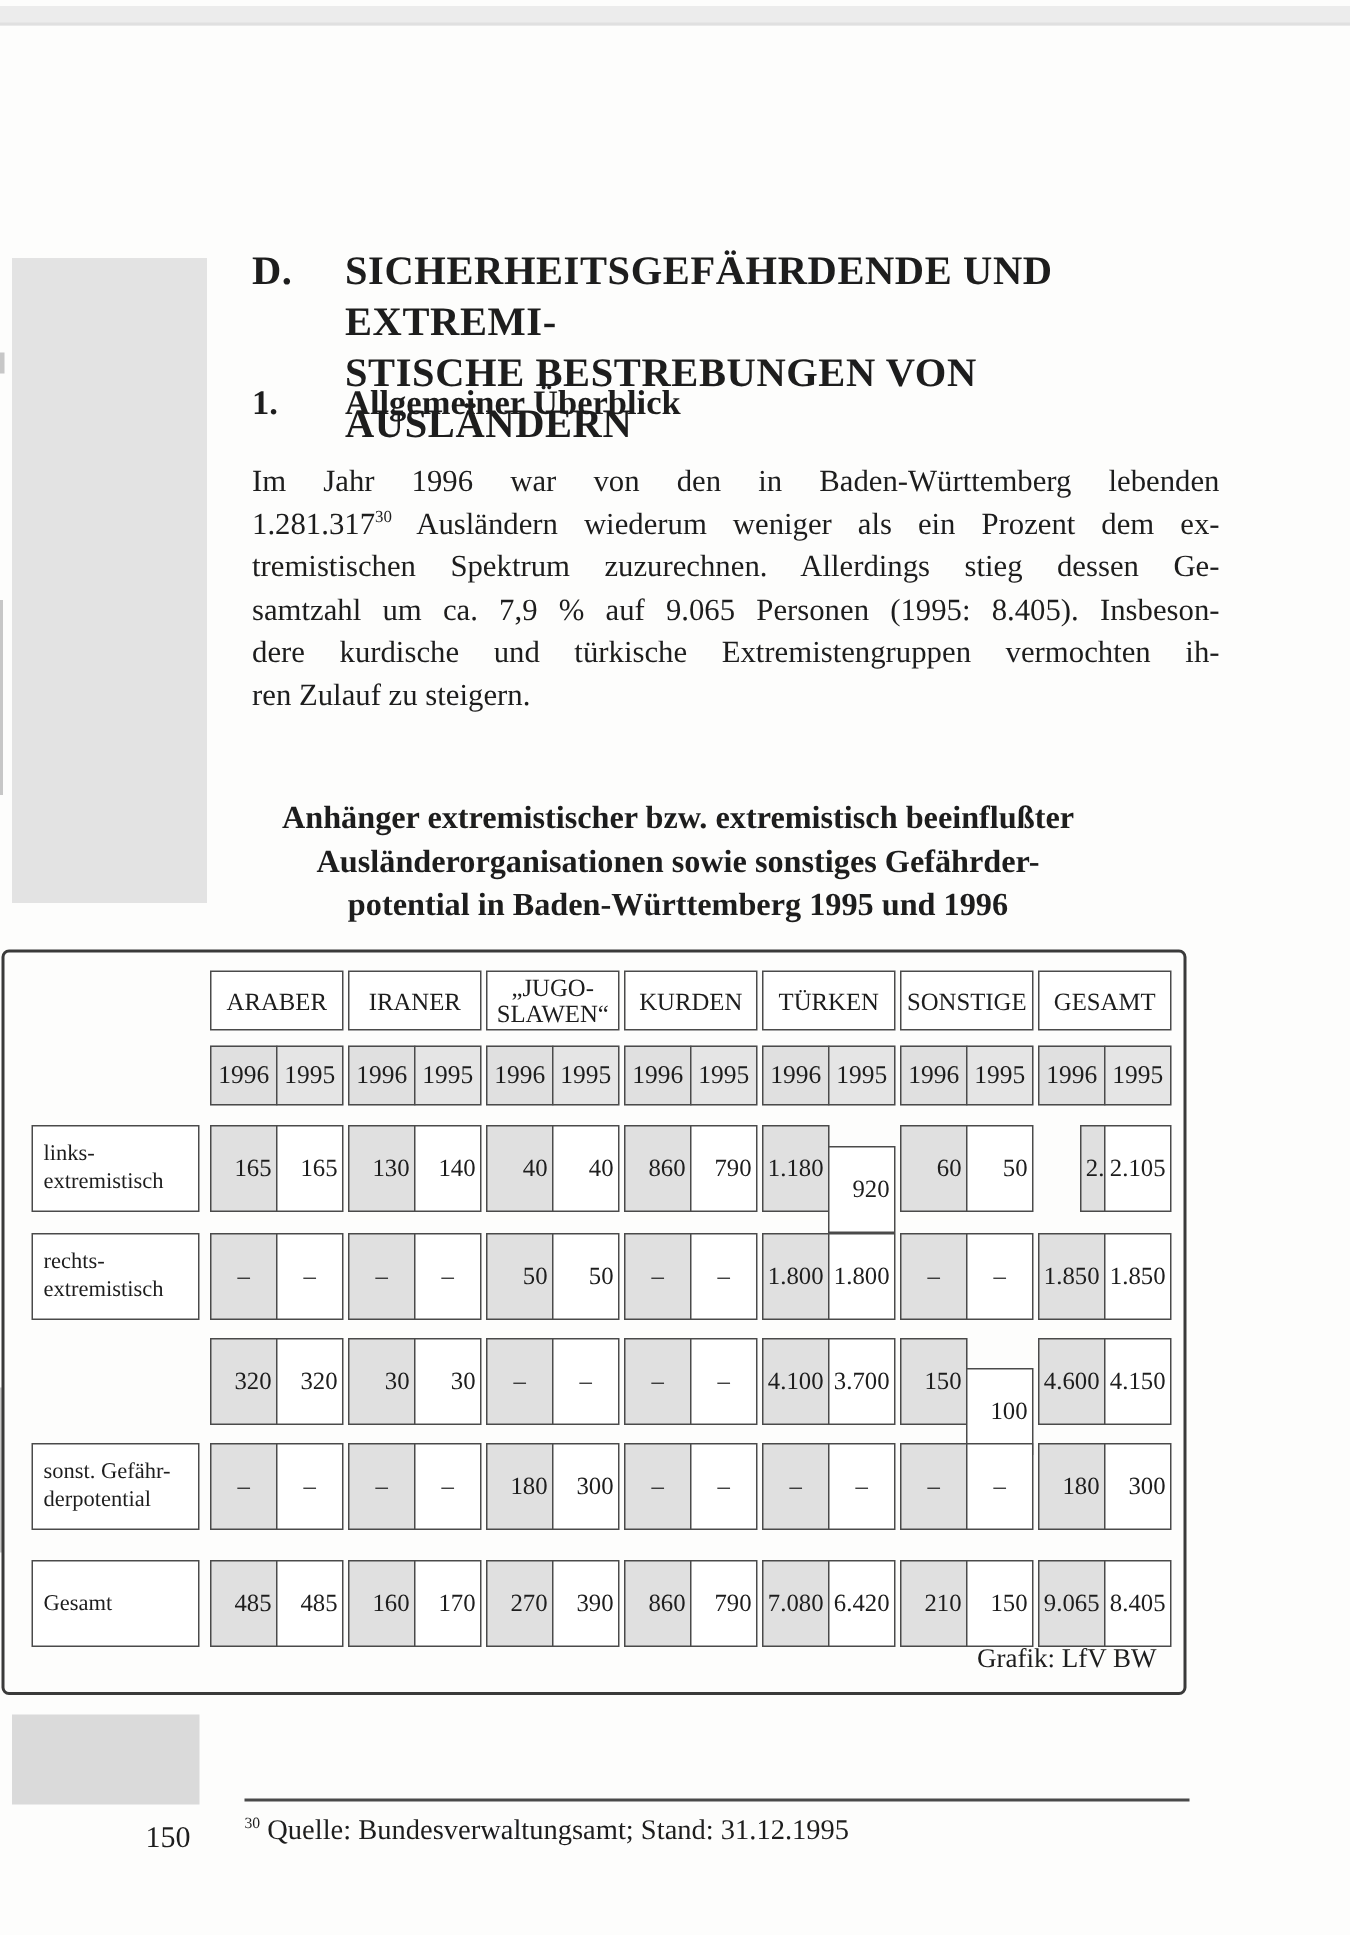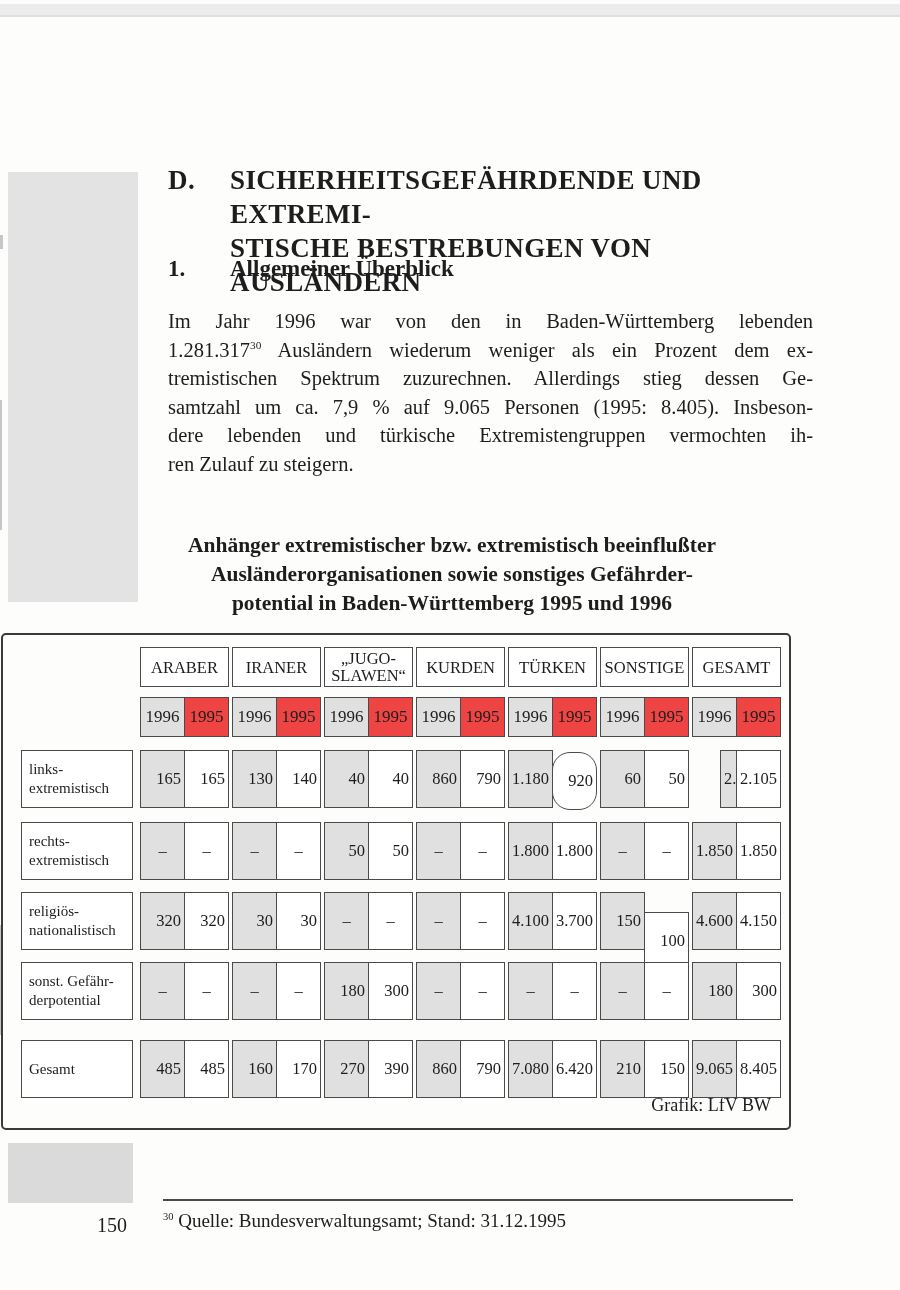--- a/index.html
+++ b/index.html
@@ -45,21 +45,21 @@
   .table-title{ position:absolute; left:112px; top:531px; width:680px;
                 text-align:center; font-weight:bold; font-size:21.5px; line-height:29px; }
 
   
   .tframe{ position:absolute; left:1px; top:633px; width:790px; height:497px;
            border:2px solid #3a3a3a; border-radius:5px; background:transparent; }
   .group-head{ position:absolute; width:89px; height:40px; border:1px solid var(--line,#4a4a4a);
                background:#fff; display:flex; align-items:center; justify-content:center;
                text-align:center; font-size:16.5px; line-height:17px; white-space:pre-line; }
   .year-cell{ position:absolute; width:45px; height:40px; border:1px solid var(--line,#4a4a4a);
-              background:#ef4444; display:flex; align-items:center; justify-content:center;
+              background:#e5e5e5; display:flex; align-items:center; justify-content:center;
               font-size:17px; }
   .cell{ position:absolute; width:45px; height:58px; border:1px solid var(--line,#4a4a4a);
          background:#fff; display:flex; align-items:center; justify-content:flex-end;
          padding-right:3px; font-size:16.5px; }
   .cell.dash{ justify-content:center; padding-right:0; }
   .shade{ background:var(--cell-shade,#e0e0e0); }
   .row-label{ position:absolute; left:18px; width:112px; height:58px;
               border:1px solid var(--line,#4a4a4a); background:#fff;
               display:flex; flex-direction:column; justify-content:center;
               padding-left:7px; font-size:15px; line-height:19px; white-space:pre-line; }
@@ -94,21 +94,21 @@
   <div class="subsection">
     <span class="s-num">1.</span>
     <span class="s-title">Allgemeiner Überblick</span>
   </div>
 
   <div class="paragraph">
     <div class="pline just">Im Jahr 1996 war von den in Baden-Württemberg lebenden</div>
     <div class="pline just"><span>1.281.317</span><sup>30</sup> <span>Ausländern wiederum weniger als ein Prozent dem ex-</span></div>
     <div class="pline just">tremistischen Spektrum zuzurechnen. Allerdings stieg dessen Ge-</div>
     <div class="pline just">samtzahl um ca. 7,9 % auf 9.065 Personen (1995: 8.405). Insbeson-</div>
-    <div class="pline just">dere lebenden und türkische Extremistengruppen vermochten ih-</div>
+    <div class="pline just">dere kurdische und türkische Extremistengruppen vermochten ih-</div>
     <div class="pline">ren Zulauf zu steigern.</div>
   </div>
 
   <div class="table-title">
     <div>Anhänger extremistischer bzw. extremistisch beeinflußter</div>
     <div>Ausländerorganisationen sowie sonstiges Gefährder-</div>
     <div>potential in Baden-Württemberg 1995 und 1996</div>
   </div>
 
   <div class="tframe" id="tframe">
@@ -139,43 +139,41 @@
 extremistisch</div>
       <div class="cell shade" style="left: 137px; top: 115px;">165</div>
       <div class="cell" style="left: 181px; top: 115px;">165</div>
       <div class="cell shade" style="left: 229px; top: 115px;">130</div>
       <div class="cell" style="left: 273px; top: 115px;">140</div>
       <div class="cell shade" style="left: 321px; top: 115px;">40</div>
       <div class="cell" style="left: 365px; top: 115px;">40</div>
       <div class="cell shade" style="left: 413px; top: 115px;">860</div>
       <div class="cell" style="left: 457px; top: 115px;">790</div>
       <div class="cell shade" style="left: 505px; top: 115px; font-family: Liberation Serif, serif;">1.180</div>
-      <div class="cell" style="left: 549px; top: 117px; border-radius: 18px;">920</div>
+      <div class="cell" style="left: 549px; top: 129px;">920</div>
       <div class="cell shade" style="left: 597px; top: 115px;">60</div>
       <div class="cell" style="left: 641px; top: 115px;">50</div>
       <div class="cell shade" style="left: 689px; top: 115px; margin-left: 28px;">2.435</div>
       <div class="cell" style="left: 733px; top: 115px;">2.105</div>
       <div class="row-label" style="top: 187px;">rechts-
 extremistisch</div>
       <div class="cell shade dash" style="left: 137px; top: 187px;">–</div>
       <div class="cell dash" style="left: 181px; top: 187px;">–</div>
       <div class="cell shade dash" style="left: 229px; top: 187px;">–</div>
       <div class="cell dash" style="left: 273px; top: 187px;">–</div>
       <div class="cell shade" style="left: 321px; top: 187px;">50</div>
       <div class="cell" style="left: 365px; top: 187px;">50</div>
       <div class="cell shade dash" style="left: 413px; top: 187px;">–</div>
       <div class="cell dash" style="left: 457px; top: 187px;">–</div>
       <div class="cell shade" style="left: 505px; top: 187px;">1.800</div>
       <div class="cell" style="left: 549px; top: 187px;">1.800</div>
       <div class="cell shade dash" style="left: 597px; top: 187px;">–</div>
       <div class="cell dash" style="left: 641px; top: 187px;">–</div>
       <div class="cell shade" style="left: 689px; top: 187px;">1.850</div>
       <div class="cell" style="left: 733px; top: 187px;">1.850</div>
-      <div class="row-label" style="top: 257px;">religiös-
-nationalistisch</div>
       <div class="cell shade" style="left: 137px; top: 257px;">320</div>
       <div class="cell" style="left: 181px; top: 257px;">320</div>
       <div class="cell shade" style="left: 229px; top: 257px;">30</div>
       <div class="cell" style="left: 273px; top: 257px;">30</div>
       <div class="cell shade dash" style="left: 321px; top: 257px;">–</div>
       <div class="cell dash" style="left: 365px; top: 257px;">–</div>
       <div class="cell shade dash" style="left: 413px; top: 257px;">–</div>
       <div class="cell dash" style="left: 457px; top: 257px;">–</div>
       <div class="cell shade" style="left: 505px; top: 257px;">4.100</div>
       <div class="cell" style="left: 549px; top: 257px;">3.700</div>

